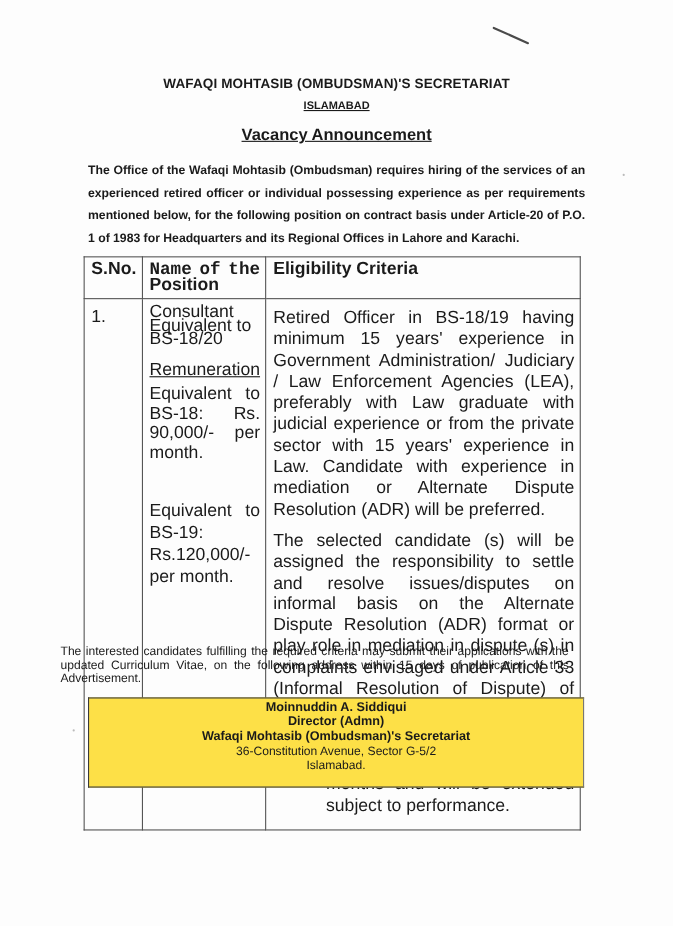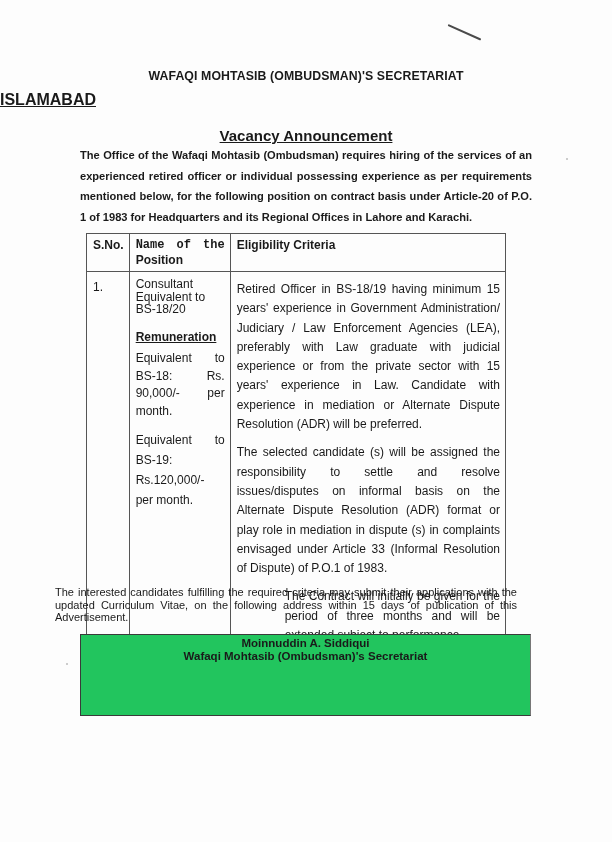--- a/index.html
+++ b/index.html
@@ -37,52 +37,52 @@
       top: 69px;
       text-align: center;
       font-weight: bold;
       font-size: 12.3px;
       letter-spacing: 0.1px;
     }
     .header-city {
       position: absolute;
       left: 0; width: 612px;
       top: 91px;
-      text-align: left;
-      font-weight: bold;
-      font-size: 16px;
+      text-align: center;
+      font-weight: bold;
+      font-size: 10px;
       text-decoration: underline;
     }
     .header-title {
       position: absolute;
       left: 0; width: 612px;
-      top: 127px;
+      top: 114px;
       text-align: center;
       font-weight: bold;
       font-size: 15px;
       text-decoration: underline;
     }
     .intro {
       position: absolute;
       left: 80px;
       top: 145px;
       width: 452px;
       font-size: 11.1px;
       line-height: 20.5px;
       text-align: justify;
       text-align-last: left;
       font-weight: bold;
     }
     table.vacancy {
       position: absolute;
-      left: 86px;
+      left: 76px;
       top: 233px;
-      width: 420px;
+      width: 452px;
       border-collapse: collapse;
-      font-size: 12px;
+      font-size: 16px;
     }
     table.vacancy td, table.vacancy th {
       border: 1px solid #555;
       vertical-align: top;
       text-align: left;
     }
     table.vacancy th {
       font-weight: bold;
       padding: 4px 5px 0 6px;
       height: 38px;
@@ -94,31 +94,31 @@
       display: flex;
       justify-content: space-between;
       font-family: Liberation Mono, monospace;
     }
     td.cell-sno { padding: 8px 6px; }
     td.cell-name {
       padding: 6px 5px 0 6px;
       line-height: 12.5px;
     }
     td.cell-name .remun-title {
-      font-weight: bold;
+      font-weight: normal;
       text-decoration: underline;
       margin-top: 15px;
       margin-bottom: 7px;
     }
     td.cell-name .pay {
       line-height: 17.5px;
       text-align: justify;
     }
     td.cell-name .pay2 {
-      margin-top: 10px;
+      margin-top: 35px;
       line-height: 20px;
       text-align: justify;
     }
     td.cell-criteria {
       padding: 8px 5px 12px 6px;
       height: 309px;
     }
     td.cell-criteria p {
       line-height: 19.3px;
       text-align: justify;
@@ -134,21 +134,21 @@
       line-height: 12.5px;
       text-align: justify;
       text-align-last: left;
     }
     .address-box {
       position: absolute;
       left: 80px;
       top: 634px;
       width: 451px;
       height: 82px;
-      background: #22c55e;
+      background: #fde047;
       border: 1.5px solid #3a3a3a;
       border-right-color: #777;
       text-align: center;
       padding-top: 2px;
       font-size: 11px;
       line-height: 13.3px;
     }
     .address-box .bold { font-weight: bold; font-size: 11.5px; }
   </style>
 </head>
@@ -194,14 +194,17 @@
         <p>The Contract will initially be given for the period of three months and will be extended subject to performance.</p>
       </td>
     </tr>
   </tbody>
 </table>
 
 <p class="apply-text">The interested candidates fulfilling the required criteria may submit their applications with the updated Curriculum Vitae, on the following address within 15 days of publication of this Advertisement.</p>
 
 <div class="address-box">
   <div class="bold">Moinnuddin A. Siddiqui</div>
+  <div class="bold">Director (Admn)</div>
   <div class="bold">Wafaqi Mohtasib (Ombudsman)'s Secretariat</div>
+  <div>36-Constitution Avenue, Sector G-5/2</div>
+  <div>Islamabad.</div>
 </div>
 
 </body></html>

